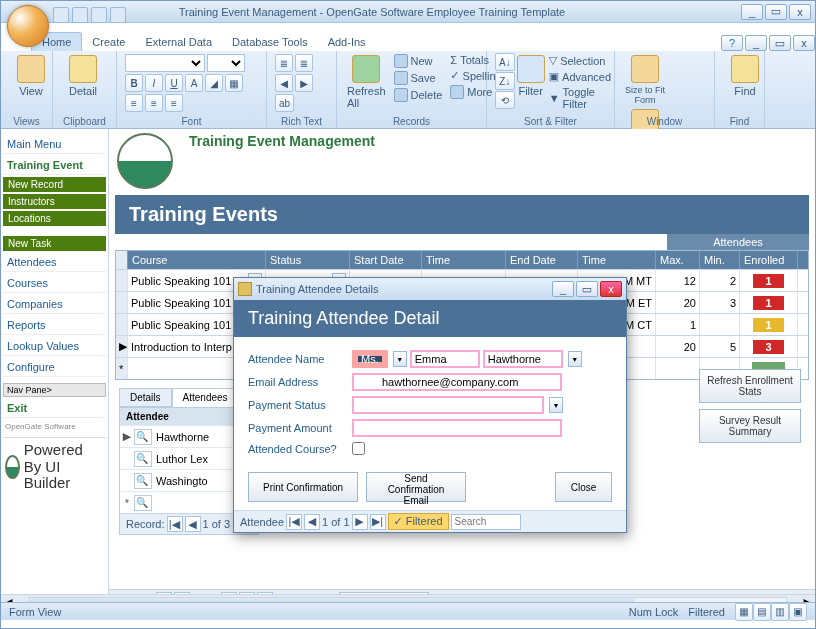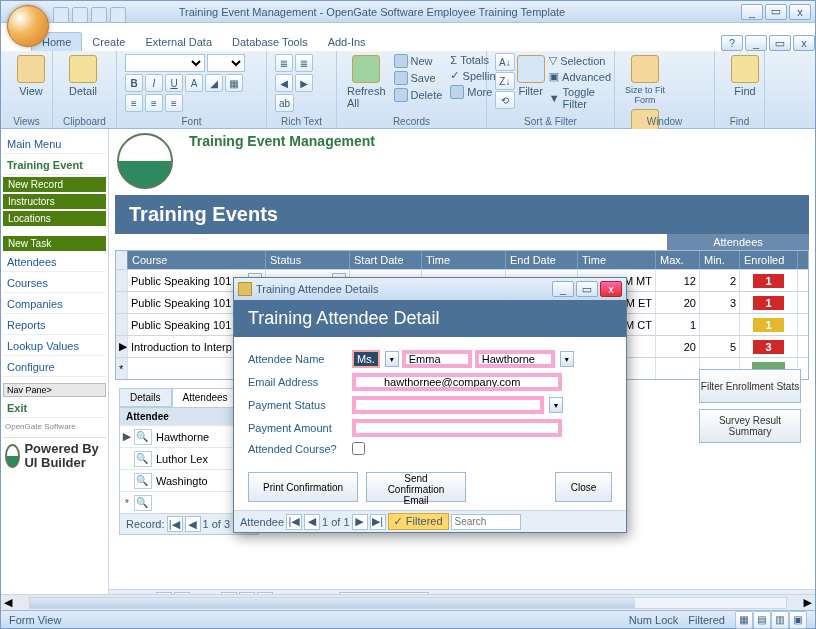--- a/index.html
+++ b/index.html
@@ -73,33 +73,33 @@
 .side-btns{position:absolute;right:14px;top:240px;display:flex;flex-direction:column;gap:6px}
 .side-btns button{width:102px;height:34px;background:linear-gradient(#fff,#e3eaf3);border:1px solid #9cb9d8;cursor:pointer;font-size:10px;color:#333}
 .modal{position:absolute;left:232px;top:276px;width:394px;background:#fff;border:1px solid #5a7fa3;box-shadow:2px 4px 12px rgba(0,0,0,.4)}
 .modal .mtb{height:22px;background:linear-gradient(#e6f0fa,#c6dbf0);display:flex;align-items:center;padding:0 4px}
 .modal .mtb .t{flex:1;color:#3b5c7e;font-size:11px}
 .modal .mhd{background:#4b7296;color:#fff;font-size:18px;padding:8px 14px}
 .modal .frm{padding:8px 14px}
 .frow{display:flex;align-items:center;margin:5px 0}
 .frow .lbl{width:104px;color:#25608f;font-size:11px}
 .frow .inp{flex:1;display:flex;gap:3px;align-items:center}
-.frow input[type=text]{border:4px solid #f9a8d4;height:18px;padding:0 3px;font-size:11px}
-.frow .ddl{height:18px;border:2px solid #fca5a5;background:#fff;display:flex;align-items:center;padding:0 3px;font-size:11px}
+.frow input[type=text]{border:2px solid #f9a8d4;height:18px;padding:0 3px;font-size:11px}
+.frow .ddl{height:18px;border:6px solid #fca5a5;background:#fff;display:flex;align-items:center;padding:0 3px;font-size:11px}
 .mbtns{display:flex;gap:8px;padding:4px 14px 8px}
 .mbtns button{height:30px;background:linear-gradient(#fff,#e3eaf3);border:1px solid #9cb9d8;cursor:pointer;font-size:10px;padding:0 8px}
 .mbtns .sp{flex:1}
-.statusbar{position:absolute;bottom:0;left:0;right:0;height:18px;background:linear-gradient(#e2ecf7,#c6dbf0);border-top:1px solid #9cb9d8;display:flex;align-items:center;padding:0 8px;color:#3b5c7e;font-size:10px}
+.statusbar{position:absolute;bottom:8px;left:0;right:0;height:18px;background:linear-gradient(#e2ecf7,#c6dbf0);border-top:1px solid #9cb9d8;display:flex;align-items:center;padding:0 8px;color:#3b5c7e;font-size:10px}
 .statusbar .sp{flex:1}
 .hscroll{position:absolute;bottom:18px;left:0;right:0;height:16px;background:#e3eaf3;border-top:1px solid #c9d6e4;display:flex;align-items:center}
 .hscroll .tr{flex:1;height:12px;background:#f0f4f9;border:1px solid #c9d6e4;margin:0 14px;position:relative}
 .hscroll .th{position:absolute;left:0;width:80%;height:100%;background:linear-gradient(#dfe9f4,#bcd1e7)}
 .powered{display:flex;align-items:center;gap:4px;padding:4px 2px;border-top:1px solid #ddd;margin-top:4px}
 .powered .pc{width:24px;height:24px;border-radius:50%;border:2px solid #5b7a5b;background:linear-gradient(#fff 50%,#2e8a5e 50%)}
-.powered .pt{font-size:13px;font-weight:bold;color:#333;line-height:1.1}
+.powered .pt{font-size:15px;font-weight:normal;color:#333;line-height:1.1}
 </style>
 </head>
 <body>
 
 <div class="window" style="width:816px;height:629px;position:relative">
 
   <div class="titlebar">
     <div class="spacer"></div>
     <div class="title">Training Event Management - OpenGate Software Employee Training Template</div>
     <div class="spacer"></div>
@@ -438,21 +438,21 @@
           </div>
         <div class="recnav">
           <span>Record:</span>
           <div class="nb">|◀</div>
           <div class="nb">◀</div>
           <span>1 of 3</span>
         </div>
       </div>
 
       <div class="side-btns">
-        <button>Filter Enrollment Stats</button>
+        <button>Refresh Enrollment Stats</button>
         <button>Survey Result Summary</button>
       </div>
 
       <div class="recnav" style="position:absolute;bottom:0;left:0;right:0">
         <span>Record:</span>
         <div class="nb">|◀</div>
         <div class="nb">◀</div>
         <span>4 of 4</span>
         <div class="nb">▶</div>
         <div class="nb">▶|</div>

